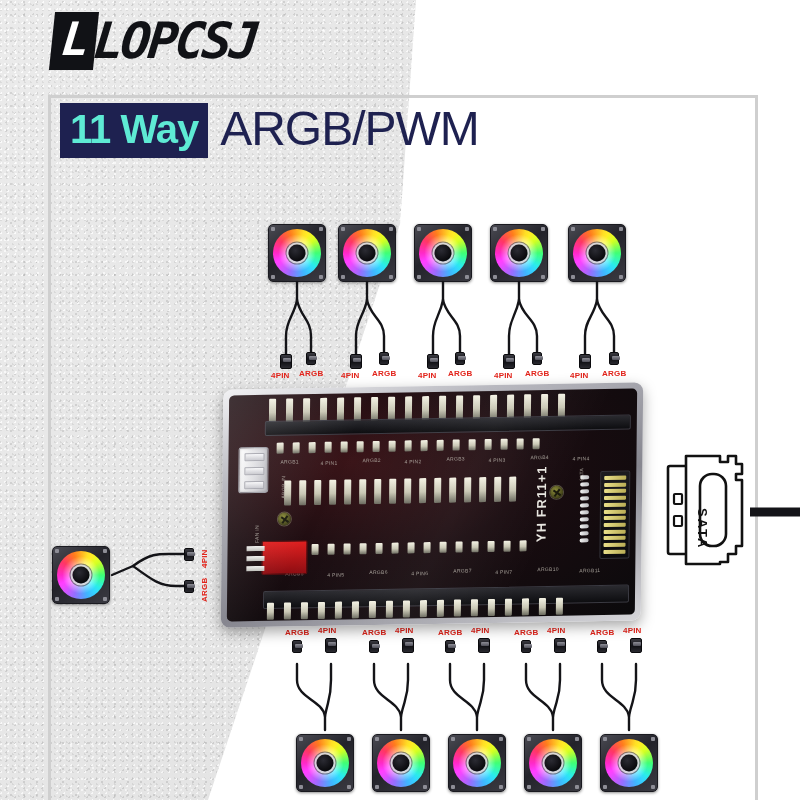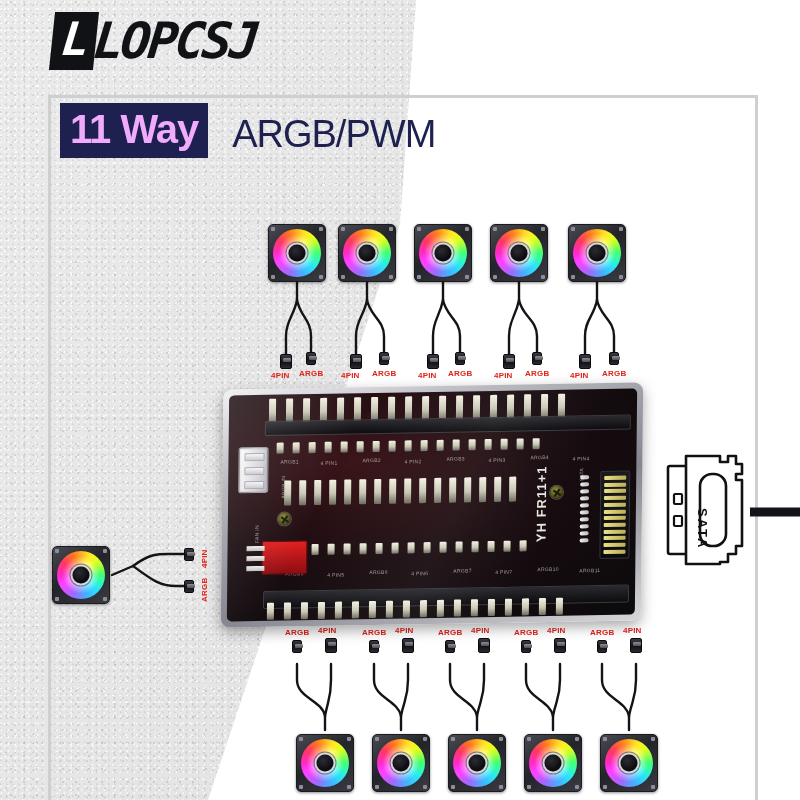--- a/index.html
+++ b/index.html
@@ -56,28 +56,28 @@
   .logo-word {
     color:#111216; font-size:50px; font-weight:700; font-style:italic;
     font-family:"DejaVu Sans Mono", monospace;
     letter-spacing:-3px; margin-left:-2px; line-height:1;
     transform: skewX(-6deg);
   }
 
   
   .headline { position:absolute; left:60px; top:103px; display:flex; align-items:flex-end; }
   .badge-11way {
-    background:#1e2150; color:#f0abfc;
+    background:#1e2150; color:#5eead4;
     font-size:40px; font-weight:700; line-height:1;
     padding:6px 10px 9px 10px; letter-spacing:-1px;
     font-family:"Liberation Sans", sans-serif;
   }
   .headline-sub {
-    color:#1e2150; font-size:38px; font-weight:400; line-height:1;
-    margin-left:24px; letter-spacing:-1px; padding-bottom:5px;
+    color:#1e2150; font-size:48px; font-weight:400; line-height:1;
+    margin-left:12px; letter-spacing:-1px; padding-bottom:5px;
     font-family:"Liberation Sans", sans-serif;
   }
   .subtitle {
     position:absolute; left:60px; top:165px;
     color:#2a2a33; font-size:31px; font-weight:400;
     letter-spacing:-.5px;
     font-family:"Liberation Sans", sans-serif;
   }
 
   

